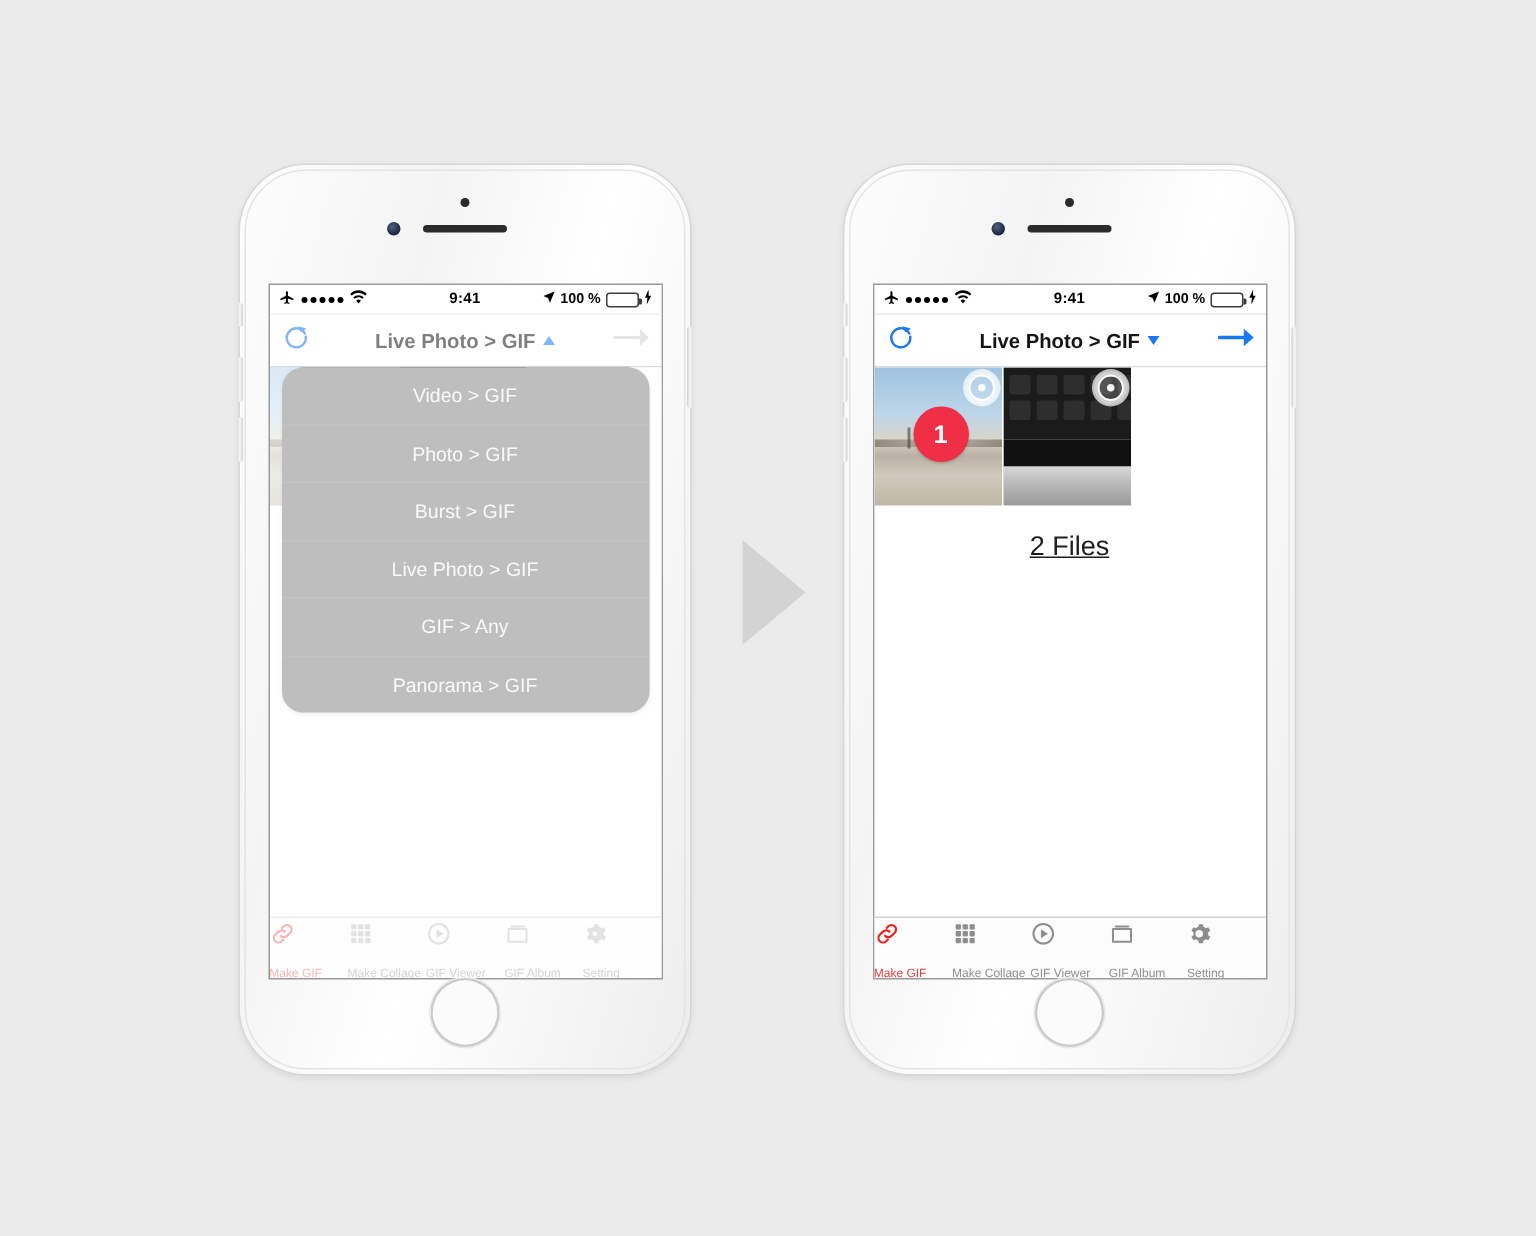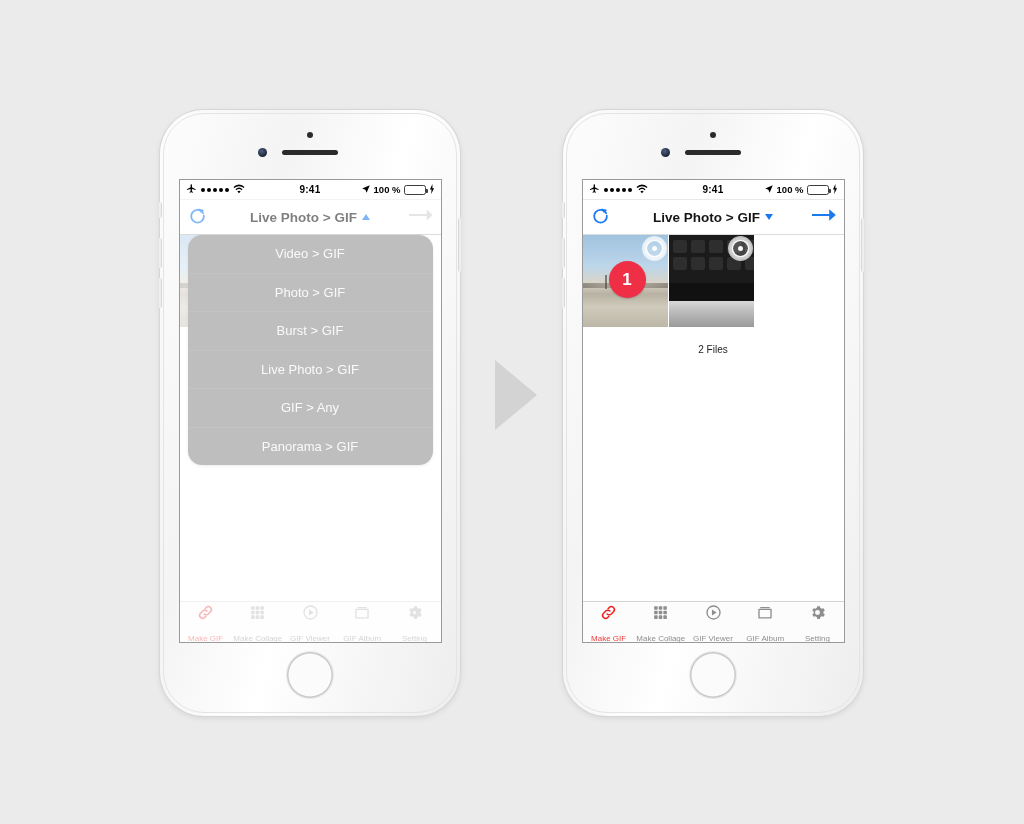--- a/index.html
+++ b/index.html
@@ -65,21 +65,21 @@
   .home-btn {
     position: absolute; left: 50%; transform: translateX(-50%);
     bottom: 18px; width: 46px; height: 46px; border-radius: 50%;
     background: #fbfbfb;
     box-shadow: inset 0 0 0 1.5px #c9c9c9, 0 0 0 1px #e8e8e8;
   }
 
   
   .screen {
     position: absolute;
-    left: 0; right: 0; margin: 2px auto;
+    left: 0; right: 0; margin: 12px auto;
     top: 68px;
     width: 261px; height: 462px;
     background: #ffffff;
     overflow: hidden;
     box-shadow: 0 0 0 1px #9a9a9a;
   }
 
   
   .statusbar {
     height: 19px;
@@ -182,21 +182,21 @@
     position: absolute; left: 26px; top: 26px;
     width: 37px; height: 37px; border-radius: 50%;
     background: #ef2f45;
     color: #fff; font-size: 17px; font-weight: bold;
     display: flex; align-items: center; justify-content: center;
     box-shadow: 0 1px 2px rgba(0,0,0,.18);
   }
 
   .files-label {
     text-align: center; margin-top: 17px;
-    font-size: 10px; color: #1d1d1d;
+    font-size: 18px; color: #1d1d1d; text-decoration: underline;
   }
 
   
   .dropdown {
     position: absolute; left: 8px; right: 8px; top: 0;
     background: #545454;
     z-index: 5;
     box-shadow: 0 1px 3px rgba(0,0,0,.2);
     border-radius: 14px;
   }
@@ -209,21 +209,21 @@
 
   
   .tabbar {
     position: absolute; left: 0; right: 0; bottom: 0;
     height: 42px; background: #fcfcfc;
     border-top: 1px solid #d4d4d4;
     display: flex;
   }
   .tab {
     flex: 1; display: flex; flex-direction: column;
-    align-items: center; justify-content: center; gap: 14px;
+    align-items: flex-start; justify-content: center; gap: 14px;
   }
   .tab .lbl { font-size: 8px; color: #8e8e8e; line-height: 1; }
   .tab.active .lbl { color: #ef3b3b; }
   .tab svg { display: block; }
 
   
   .dimmer {
     position: absolute; inset: 0; background: rgba(255,255,255,.62);
     z-index: 8; pointer-events: none;
   }

